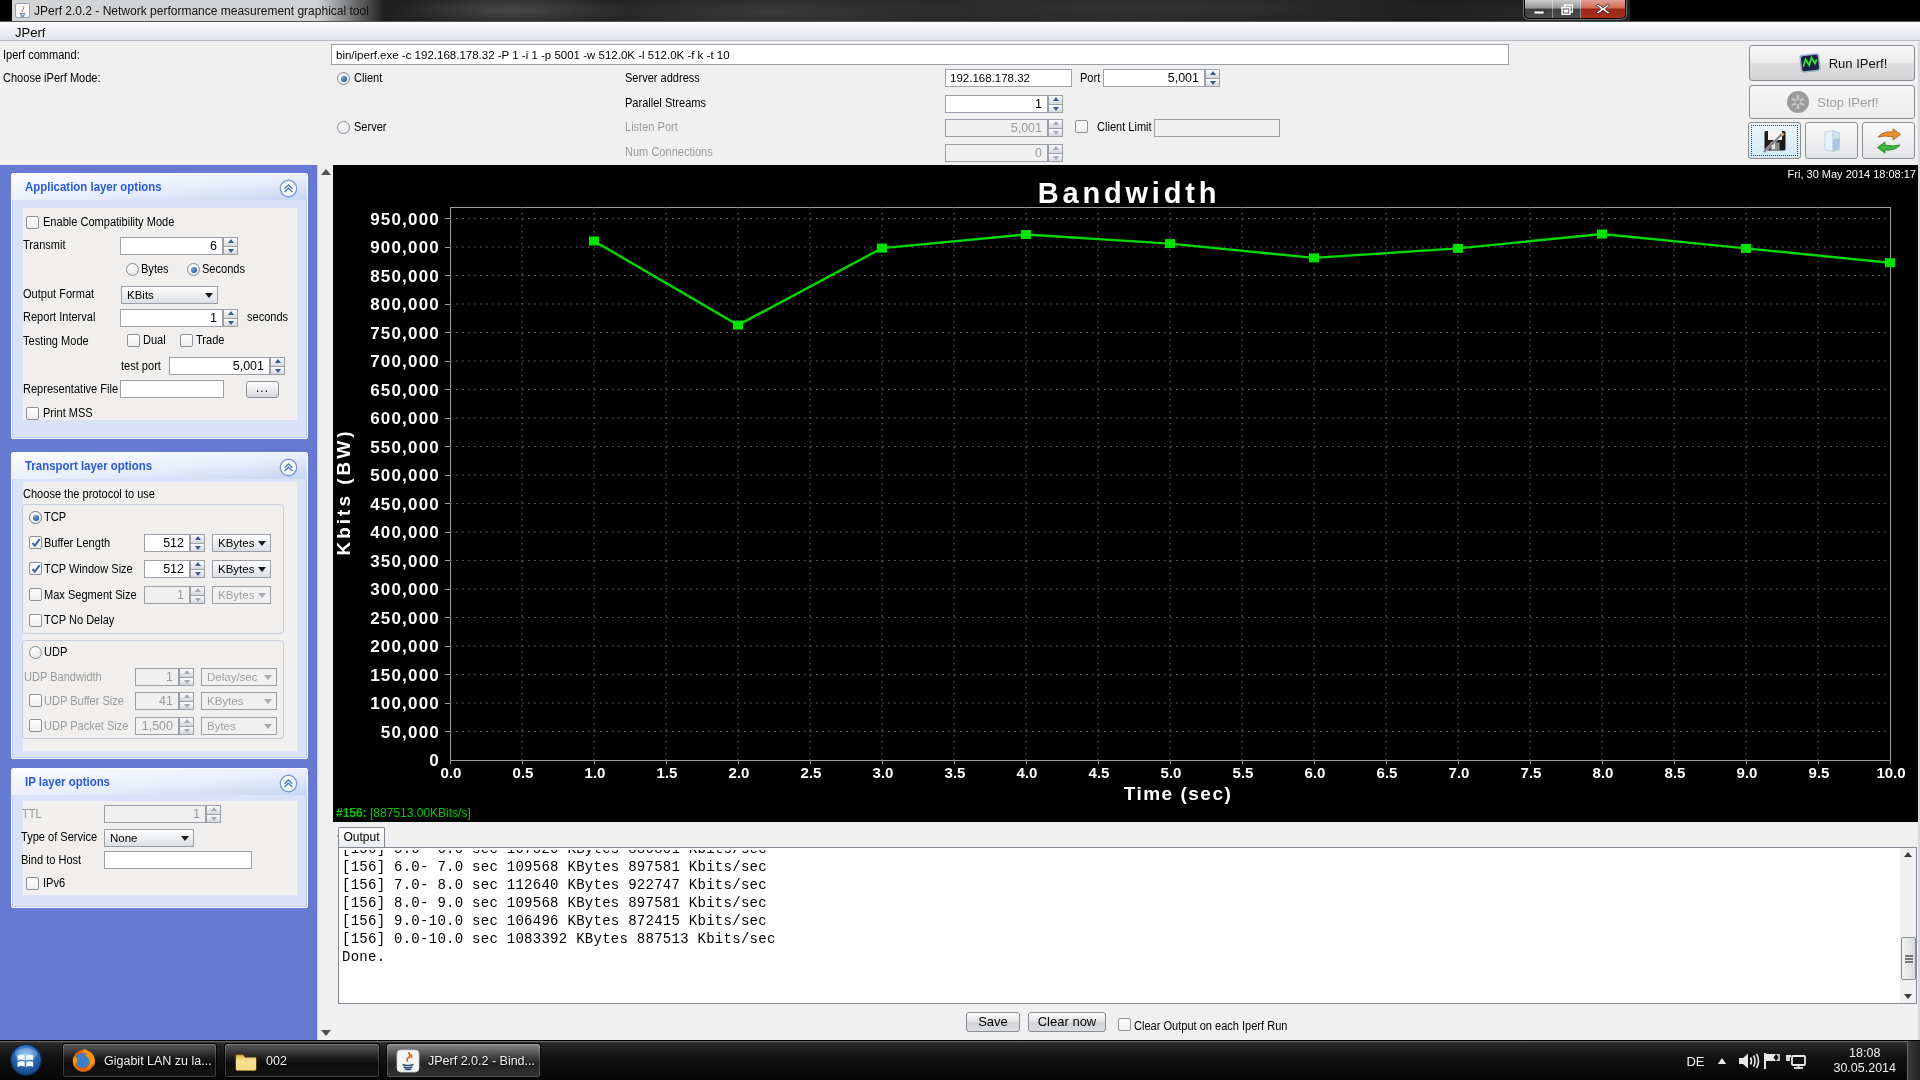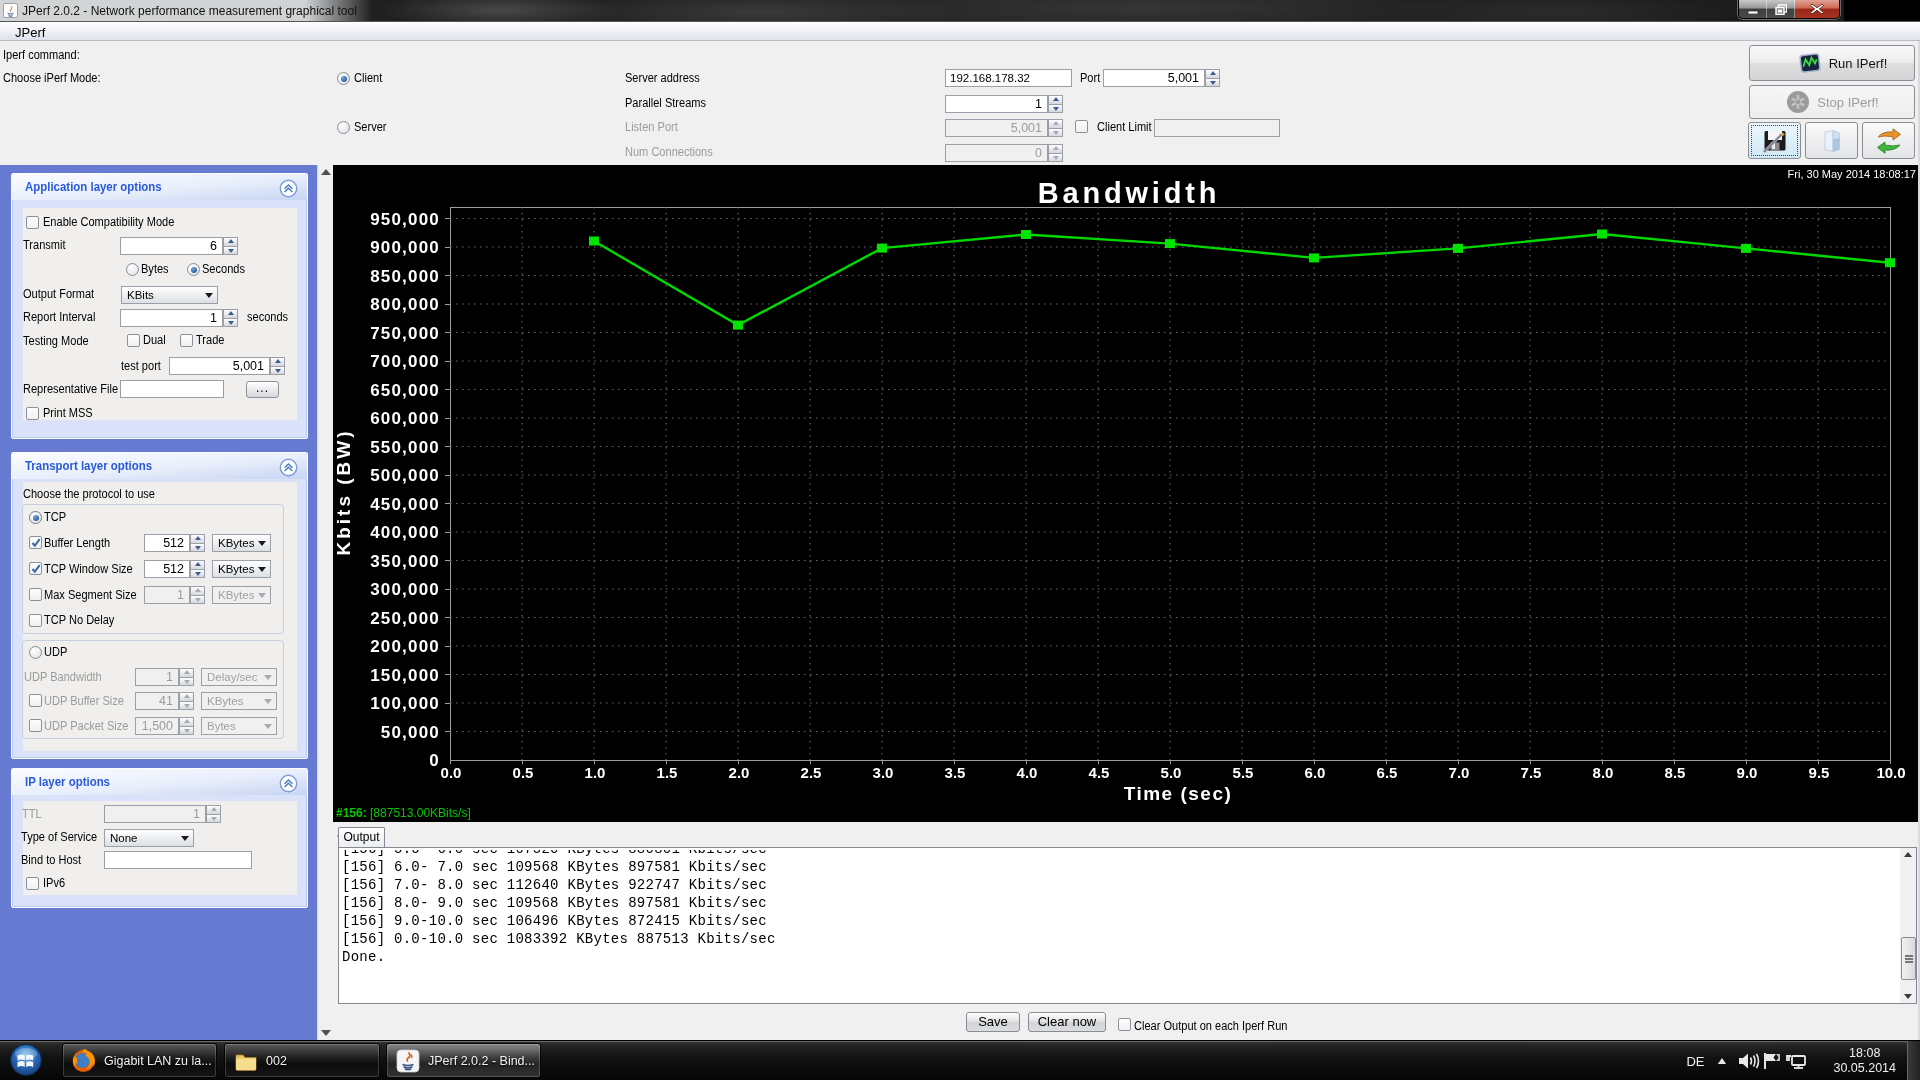--- a/index.html
+++ b/index.html
@@ -36,21 +36,21 @@
      font-size:13px;color:#111;display:flex;align-items:center;justify-content:center}
 .bigbtn.dis {color:#9d9d9d;background:linear-gradient(#f6f6f6,#ededee)}
 .runic {display:flex;align-items:center}
 .sqbtn {position:absolute;width:53px;height:37px;border:1px solid #8a8d94;border-radius:3px;
      background:linear-gradient(#fafafa,#e3e4e6);display:flex;align-items:center;justify-content:center}
 .sqbtn.foc {background:linear-gradient(#eef7fc,#cfe7f4);outline:1px dotted #444;outline-offset:-4px}
 .btn {position:absolute;border:1px solid #8a8d94;border-radius:3px;background:linear-gradient(#ffffff,#e0e1e3 49%,#d2d3d6 50%,#dcdde0);
      font-size:13px;color:#000;text-align:center;line-height:18px}
 
 
-#tbar {position:absolute;left:0;top:0;width:1844px;height:21px;overflow:hidden;
+#tbar {position:absolute;left:12px;top:0;width:1618px;height:21px;overflow:hidden;
   background:
    radial-gradient(120px 18px at 500px 10px,rgba(120,120,120,.45),rgba(120,120,120,0)),
    radial-gradient(200px 20px at 760px 12px,rgba(100,100,100,.35),rgba(100,100,100,0)),
    radial-gradient(300px 22px at 1150px 8px,rgba(90,90,90,.3),rgba(90,90,90,0)),
    radial-gradient(180px 20px at 1560px 12px,rgba(80,80,80,.25),rgba(80,80,80,0)),
    linear-gradient(90deg,#1c1c1c,#262626 60%,#1a1a1a)}
 #tbar .plate {position:absolute;left:0;top:0;width:372px;height:21px;
   background:linear-gradient(90deg,#d2d4d6 0%,#d0d2d4 82%,rgba(70,70,70,0) 100%)}
 #tbar .ttl {position:absolute;left:22px;top:4px;font-size:12px;color:#111}
 #tbar .jico {position:absolute;left:3px;top:3px;width:15px;height:15px;background:#fdfdfd;border:1px solid #9aa2ac;border-radius:2px}
@@ -142,20 +142,21 @@
           </svg>
         </div>
    </div>
  </div>
  <div id="menubar">
       <span>JPerf</span>
     </div>
  <div id="topformbg"></div>
  <div id="topform">
       <div class="lab" style="left:3px;top:48px">Iperf command:</div>
+      <div class="tf" style="left:331px;top:44px;width:1178px;height:21px;line-height:21px">bin/iperf.exe -c 192.168.178.32 -P 1 -i 1 -p 5001 -w 512.0K -l 512.0K -f k -t 10</div>
       <div class="lab" style="left:3px;top:71px">Choose iPerf Mode:</div>
       <div class="rad sel" style="left:337px;top:72px">
         <i></i>
       </div>
       <div class="lab" style="left:354px;top:71px">Client</div>
       <div class="rad" style="left:337px;top:121px"></div>
       <div class="lab" style="left:354px;top:120px">Server</div>
       <div class="lab" style="left:625px;top:71px">Server address</div>
       <div class="lab" style="left:625px;top:96px">Parallel Streams</div>
       <div class="lab gy" style="left:625px;top:120px">Listen Port</div>

